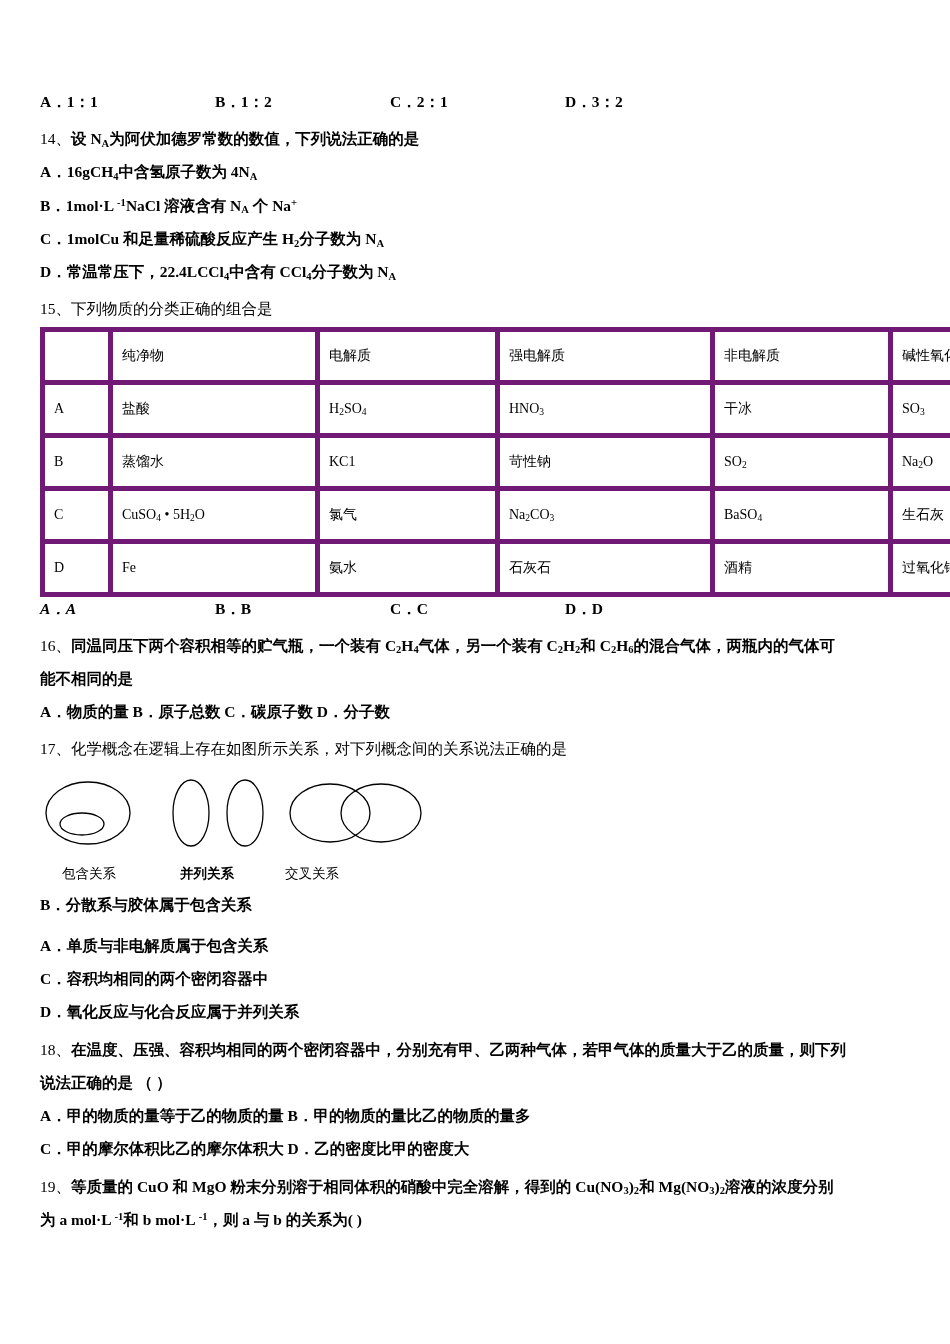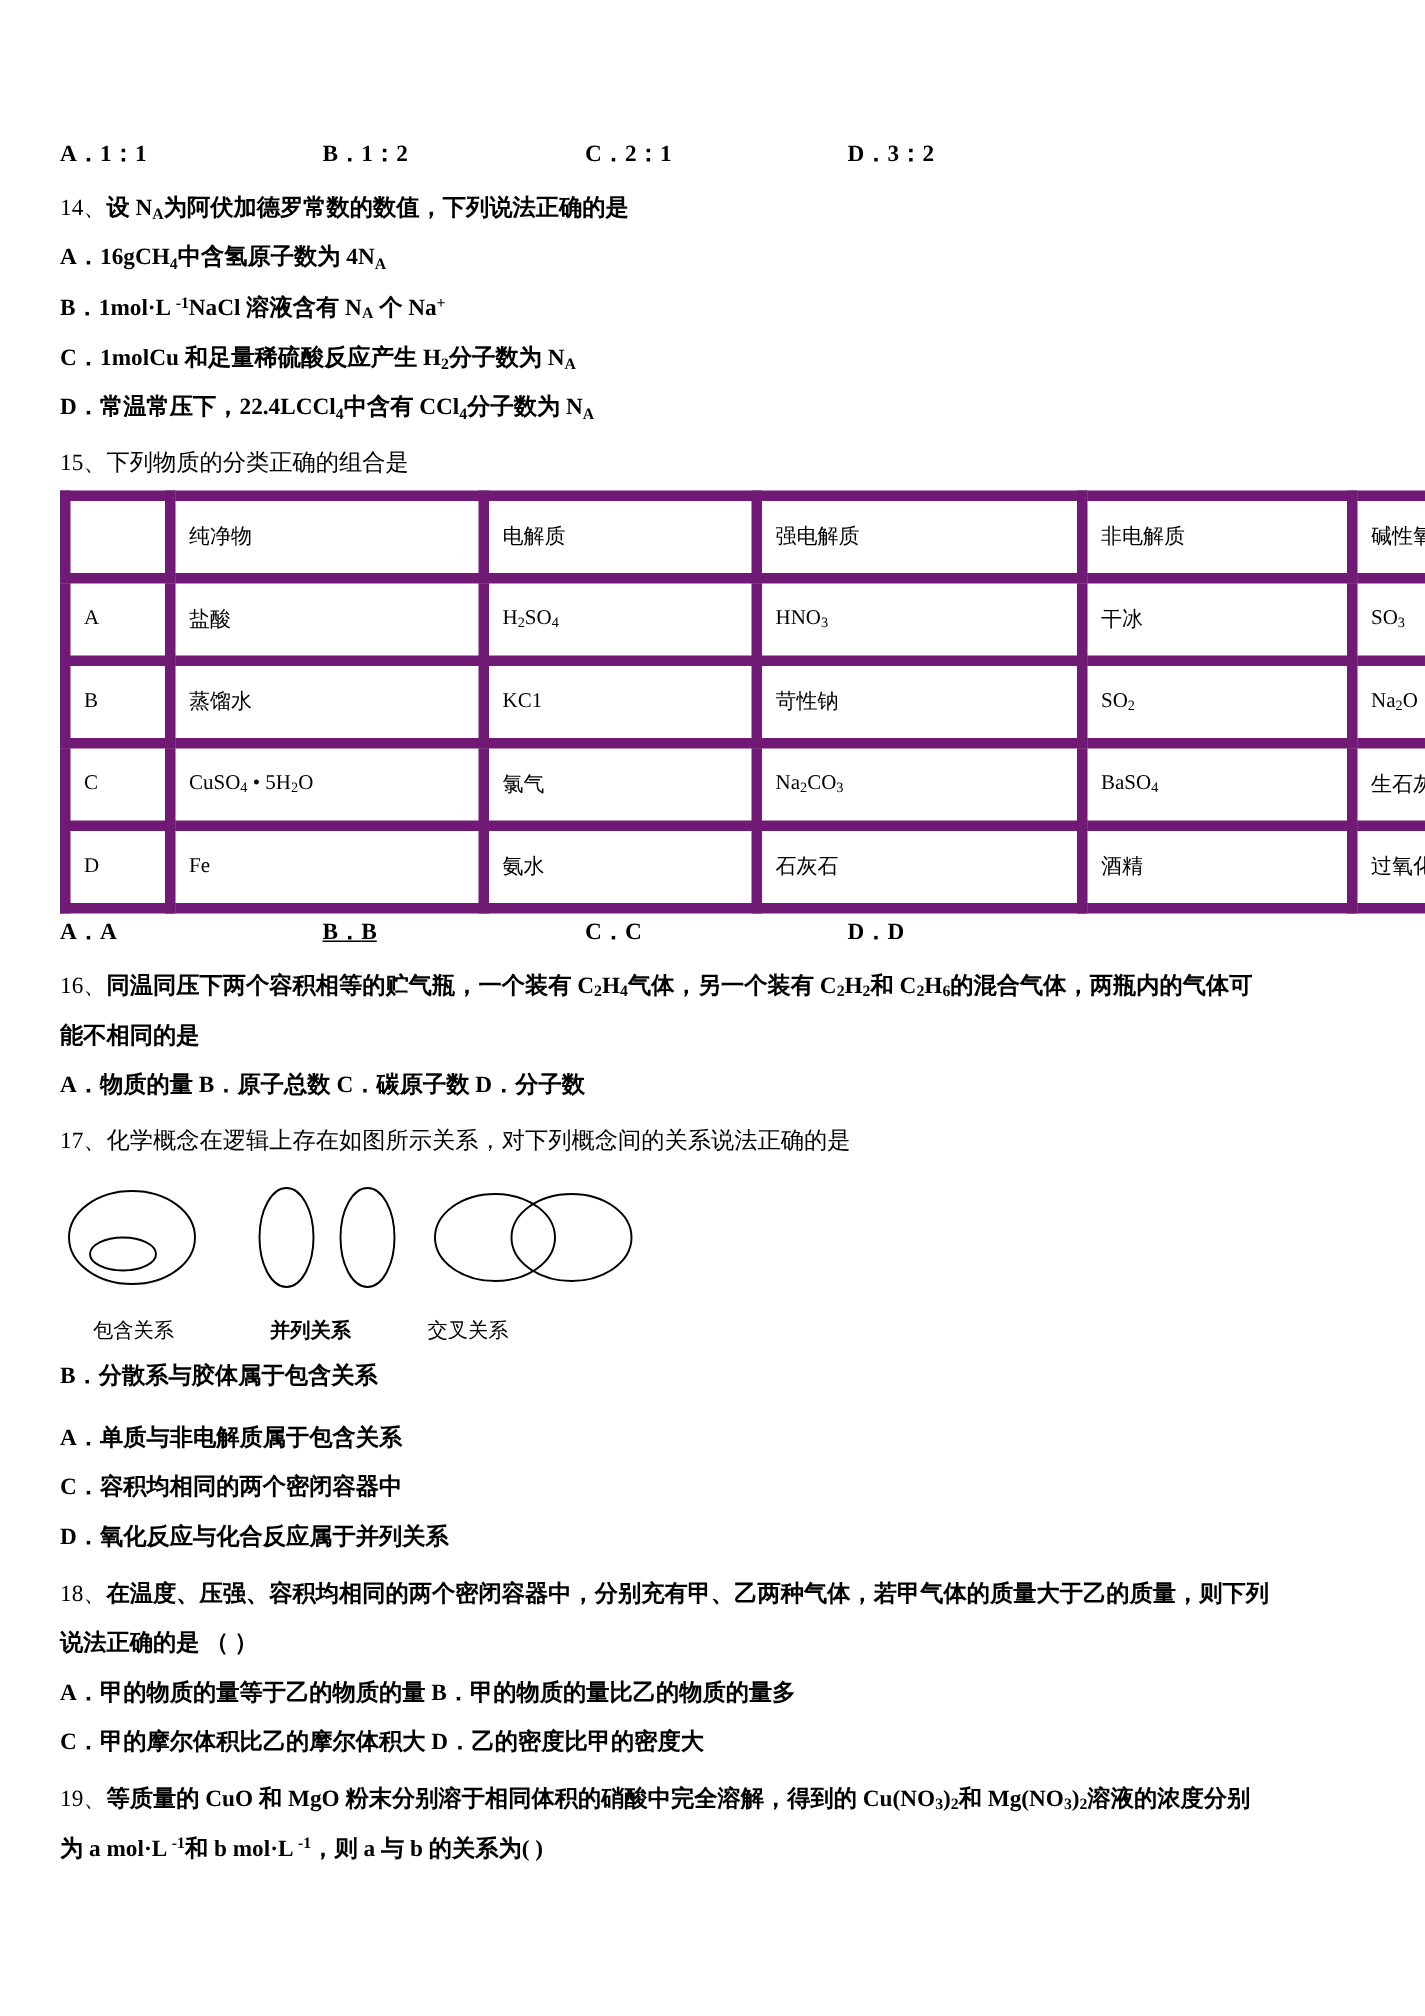--- a/index.html
+++ b/index.html
@@ -40,21 +40,21 @@
   .optrow > span { display: inline-block; }
 
   
   table.cls {
     border-collapse: collapse;
     width: 868px;
     table-layout: fixed;
     font-size: 14px;
   }
   table.cls td {
-    border: 7px solid #701a75;
+    border: 5px solid #701a75;
     padding: 7px 16px 7px 9px;
     vertical-align: middle;
     height: 34px;
     font-family: "Liberation Serif", "DejaVu Serif", serif;
   }
   td.c0 { width: 38px; }
   td.c1 { width: 177px; }
   td.c2 { width: 150px; }
   td.c3 { width: 185px; }
   td.c4 { width: 148px; }
@@ -147,22 +147,22 @@
         <td class="c1">Fe</td>
         <td class="c2">氨水</td>
         <td class="c3">石灰石</td>
         <td class="c4">酒精</td>
         <td class="c5">过氧化钠</td>
       </tr>
     </tbody>
   </table>
 
   <div class="optrow mt2">
-    <span style="width:175px;"><span>A．</span><span>A</span></span>
-    <span style="width:175px;text-decoration:underline;"><span>B．</span><span>B</span></span>
+    <span style="width:175px;font-style:italic;"><span>A．</span><span>A</span></span>
+    <span style="width:175px;"><span>B．</span><span>B</span></span>
     <span style="width:175px;"><span>C．</span><span>C</span></span>
     <span><span>D．</span><span>D</span></span>
   </div>
 
   <div class="qline mt14">
     <span>16、</span><span class="bold">同温同压下两个容积相等的贮气瓶，一个装有 C<sub>2</sub>H<sub>4</sub>气体，另一个装有 C<sub>2</sub>H<sub>2</sub>和 C<sub>2</sub>H<sub>6</sub>的混合气体，两瓶内的气体可</span>
   </div>
   <div class="qline mt10 bold">能不相同的是</div>
   <div class="qline mt10 bold">A．物质的量   B．原子总数   C．碳原子数   D．分子数</div>
 

